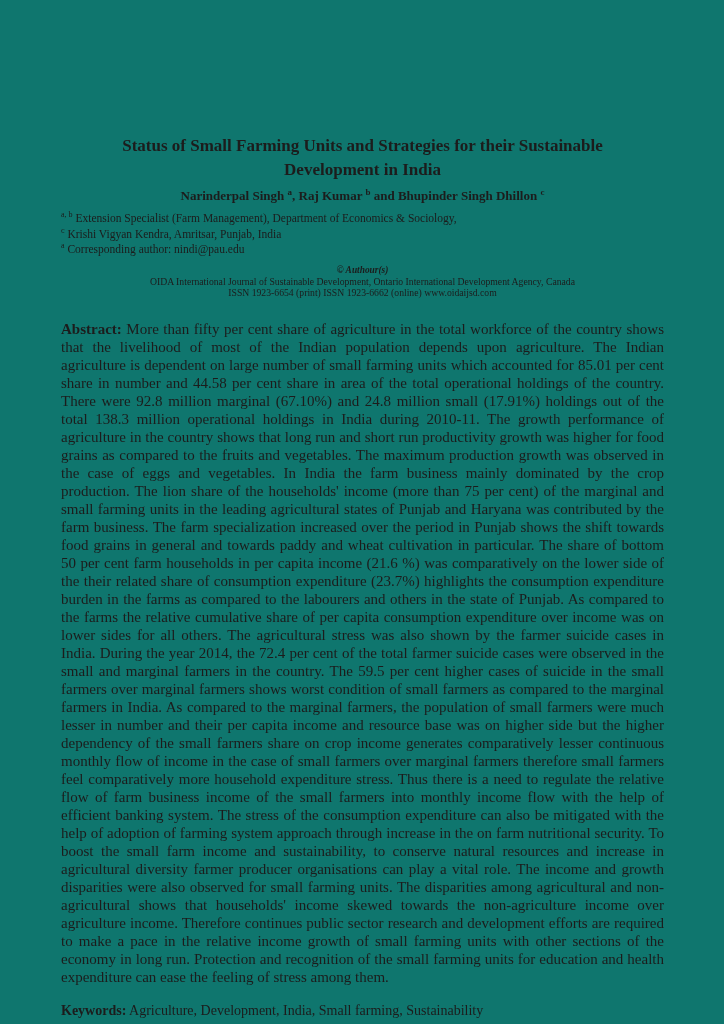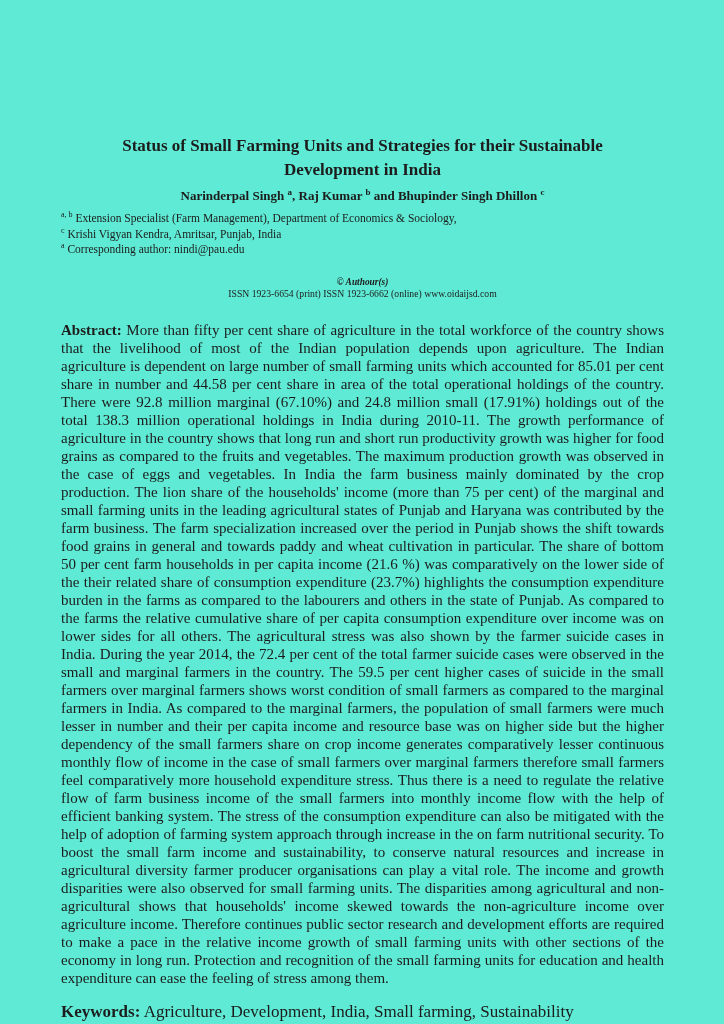--- a/index.html
+++ b/index.html
@@ -4,21 +4,21 @@
 <style>
   html, body {
     margin: 0;
     padding: 0;
     background: #ffffff;
   }
   .page {
     position: relative;
     width: 724px;
     height: 1024px;
-    background: #5eead4;
+    background: #0f766e;
     font-family: "Liberation Serif", serif;
     color: #1c1c1c;
     overflow: hidden;
   }
   .content {
     position: absolute;
     left: 61px;
     top: 0;
     width: 603px;
   }
@@ -45,21 +45,21 @@
     margin-top: 7px;
     text-align: left;
     font-size: 11.5px;
     line-height: 15.5px;
   }
   .affiliations sup {
     font-size: 8px;
     line-height: 0;
   }
   .journal-block {
-    margin-top: 19px;
+    margin-top: 7px;
     text-align: center;
     font-size: 9.7px;
     line-height: 11px;
   }
   .journal-copyright {
     font-style: italic;
     font-weight: bold;
     font-size: 9.4px;
   }
   .abstract {
@@ -67,21 +67,21 @@
     text-align: justify;
     font-size: 15px;
     line-height: 18px;
   }
   .bold-label {
     font-weight: bold;
   }
   .keywords {
     margin-top: 16px;
     text-align: left;
-    font-size: 17px;
+    font-size: 14px;
     line-height: 17px;
   }
 </style>
 </head>
 <body>
 
 <div class="page">
   <div class="content">
 
     <h1 class="paper-title">Status of Small Farming Units and Strategies for their Sustainable Development in India</h1>
@@ -91,20 +91,21 @@
     </div>
 
     <div class="affiliations">
       <div><sup>a, b</sup><span> Extension Specialist (Farm Management), Department of Economics &amp; Sociology,</span></div>
       <div><sup>c</sup><span> Krishi Vigyan Kendra, Amritsar, Punjab, India</span></div>
       <div><sup>a</sup><span> Corresponding author: nindi@pau.edu</span></div>
     </div>
 
     <div class="journal-block">
       <div class="journal-copyright">© Authour(s)</div>
+      <div>OIDA International Journal of Sustainable Development, Ontario International Development Agency, Canada</div>
       <div>ISSN 1923-6654 (print) ISSN 1923-6662 (online) www.oidaijsd.com</div>
     </div>
 
     <p class="abstract"><span class="bold-label">Abstract:</span><span> More than fifty per cent share of agriculture in the total workforce of the country shows that the livelihood of most of the Indian population depends upon agriculture. The Indian agriculture is dependent on large number of small farming units which accounted for 85.01 per cent share in number and 44.58 per cent share in area of the total operational holdings of the country. There were 92.8 million marginal (67.10%) and 24.8 million small (17.91%) holdings out of the total 138.3 million operational holdings in India during 2010-11. The growth performance of agriculture in the country shows that long run and short run productivity growth was higher for food grains as compared to the fruits and vegetables. The maximum production growth was observed in the case of eggs and vegetables. In India the farm business mainly dominated by the crop production. The lion share of the households' income (more than 75 per cent) of the marginal and small farming units in the leading agricultural states of Punjab and Haryana was contributed by the farm business. The farm specialization increased over the period in Punjab shows the shift towards food grains in general and towards paddy and wheat cultivation in particular. The share of bottom 50 per cent farm households in per capita income (21.6 %) was comparatively on the lower side of the their related share of consumption expenditure (23.7%) highlights the consumption expenditure burden in the farms as compared to the labourers and others in the state of Punjab. As compared to the farms the relative cumulative share of per capita consumption expenditure over income was on lower sides for all others. The agricultural stress was also shown by the farmer suicide cases in India. During the year 2014, the 72.4 per cent of the total farmer suicide cases were observed in the small and marginal farmers in the country. The 59.5 per cent higher cases of suicide in the small farmers over marginal farmers shows worst condition of small farmers as compared to the marginal farmers in India. As compared to the marginal farmers, the population of small farmers were much lesser in number and their per capita income and resource base was on higher side but the higher dependency of the small farmers share on crop income generates comparatively lesser continuous monthly flow of income in the case of small farmers over marginal farmers therefore small farmers feel comparatively more household expenditure stress. Thus there is a need to regulate the relative flow of farm business income of the small farmers into monthly income flow with the help of efficient banking system. The stress of the consumption expenditure can also be mitigated with the help of adoption of farming system approach through increase in the on farm nutritional security. To boost the small farm income and sustainability, to conserve natural resources and increase in agricultural diversity farmer producer organisations can play a vital role. The income and growth disparities were also observed for small farming units. The disparities among agricultural and non-agricultural shows that households' income skewed towards the non-agriculture income over agriculture income. Therefore continues public sector research and development efforts are required to make a pace in the relative income growth of small farming units with other sections of the economy in long run. Protection and recognition of the small farming units for education and health expenditure can ease the feeling of stress among them.</span></p>
 
     <p class="keywords"><span class="bold-label">Keywords:</span><span> Agriculture, Development, India, Small farming, Sustainability</span></p>
 
   </div>
 </div>
 

